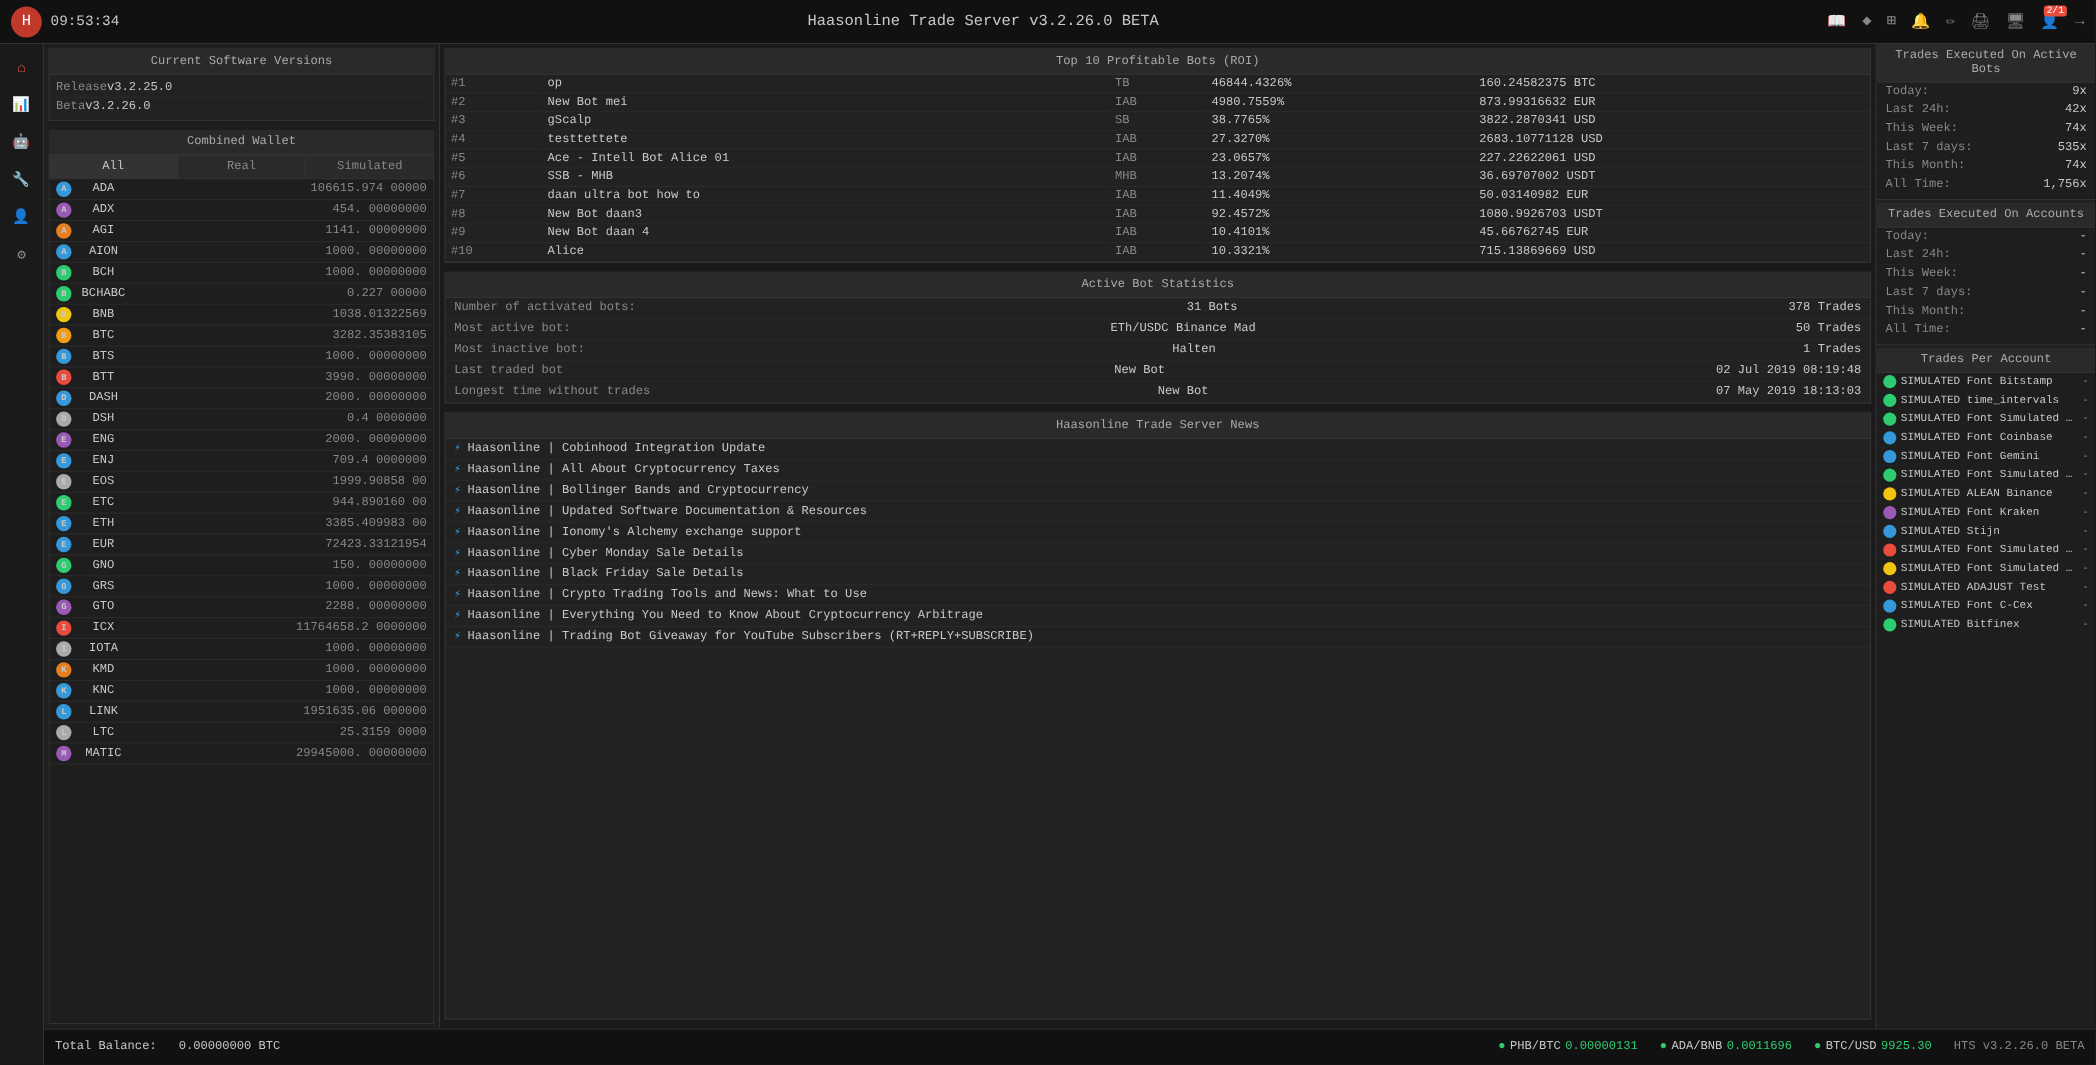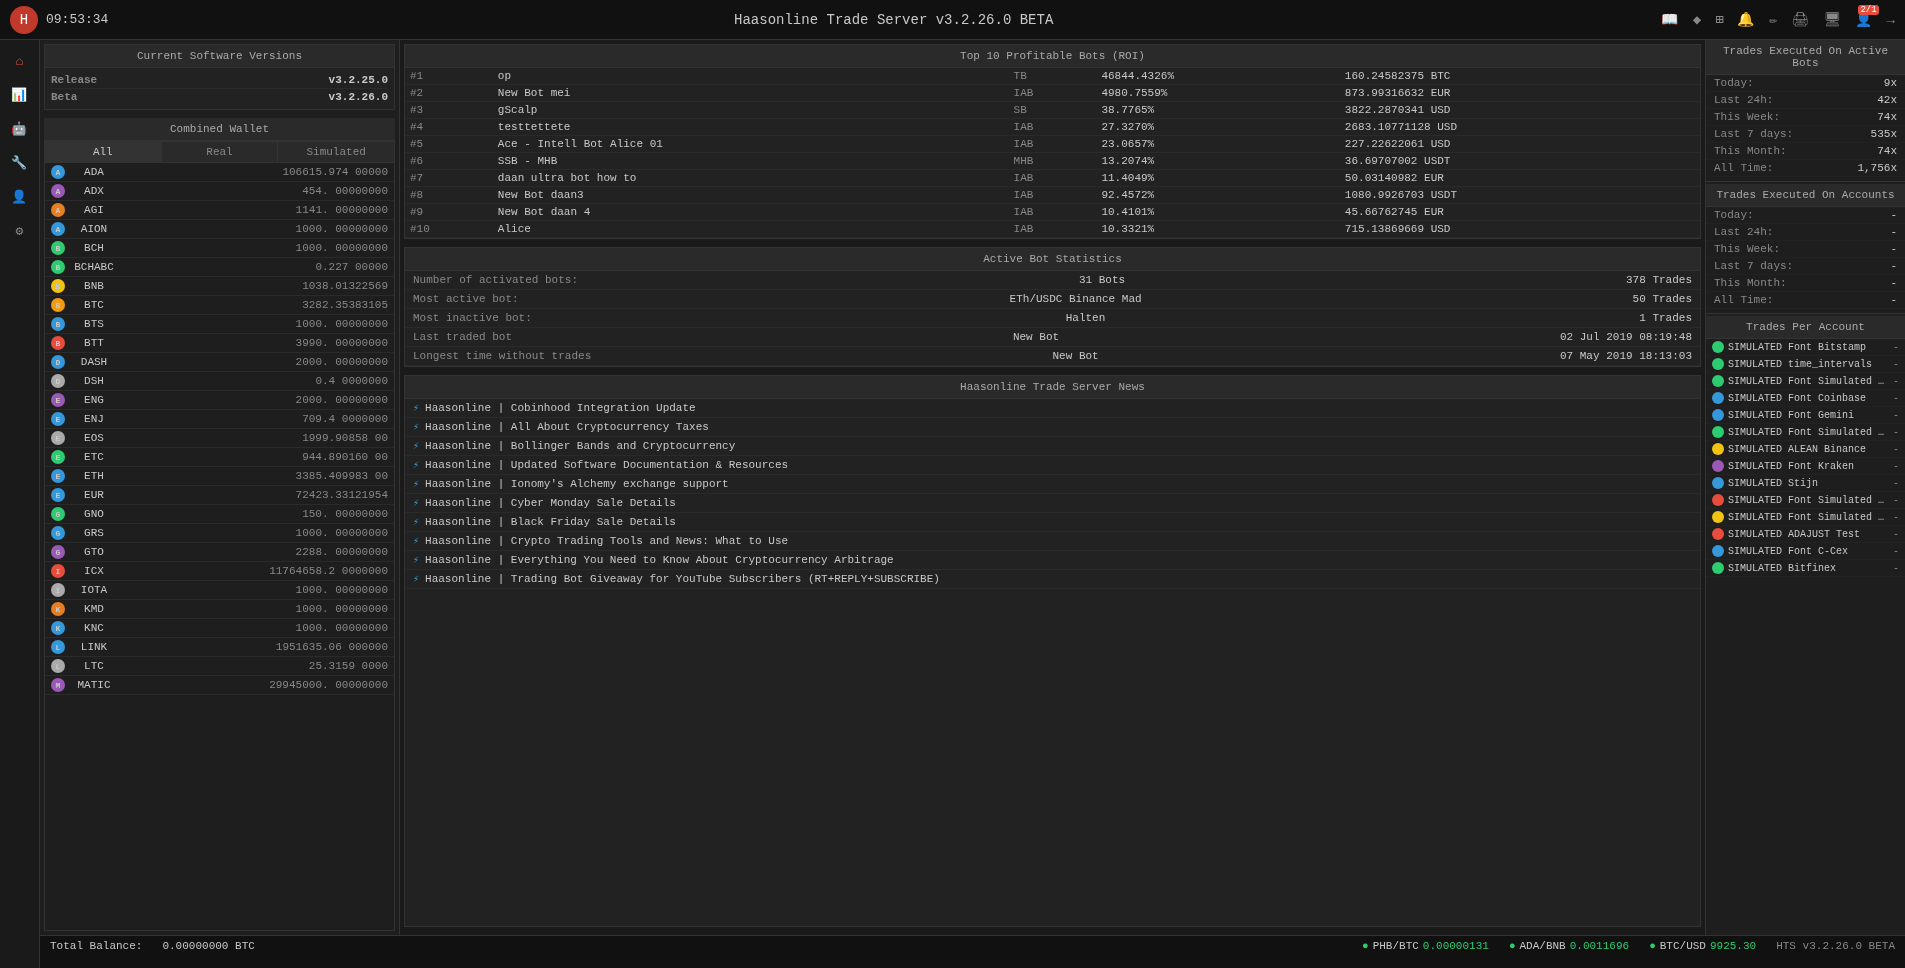--- a/index.html
+++ b/index.html
@@ -152,25 +152,24 @@
       padding: 5px;
       color: #aaa;
       font-size: 11px;
       border-bottom: 1px solid #333;
     }
     .card-body {
       padding: 4px 6px;
     }
     .card-row {
       display: flex;
-      justify-content: space-between;
+      justify-content: flex-start;
       padding: 2px 0;
       border-bottom: 1px solid #2a2a2a;
       font-size: 11px;
-      font-weight: bold;
     }
     .card-row:last-child { border-bottom: none; }
     .card-row .label { color: #888; }
     .card-row .value { color: #c8c8c8; }
 
     
     .versions-card {
       margin: 4px;
     }
 
@@ -225,21 +224,21 @@
     }
     .coin-name { width: 50px; color: #c8c8c8; text-align: center; }
     .coin-amount { flex: 1; text-align: right; color: #888; }
 
     
     .status-bar {
       height: 24px;
       background: #111;
       border-top: 1px solid #333;
       display: flex;
-      align-items: flex-end;
+      align-items: center;
       padding: 16px 10px;
       gap: 20px;
       font-size: 11px;
       flex-shrink: 0;
     }
     .status-item { display: flex; align-items: center; gap: 4px; }
     .status-green { color: #2ecc71; }
     .status-right { margin-left: auto; color: #888; }
 
     

